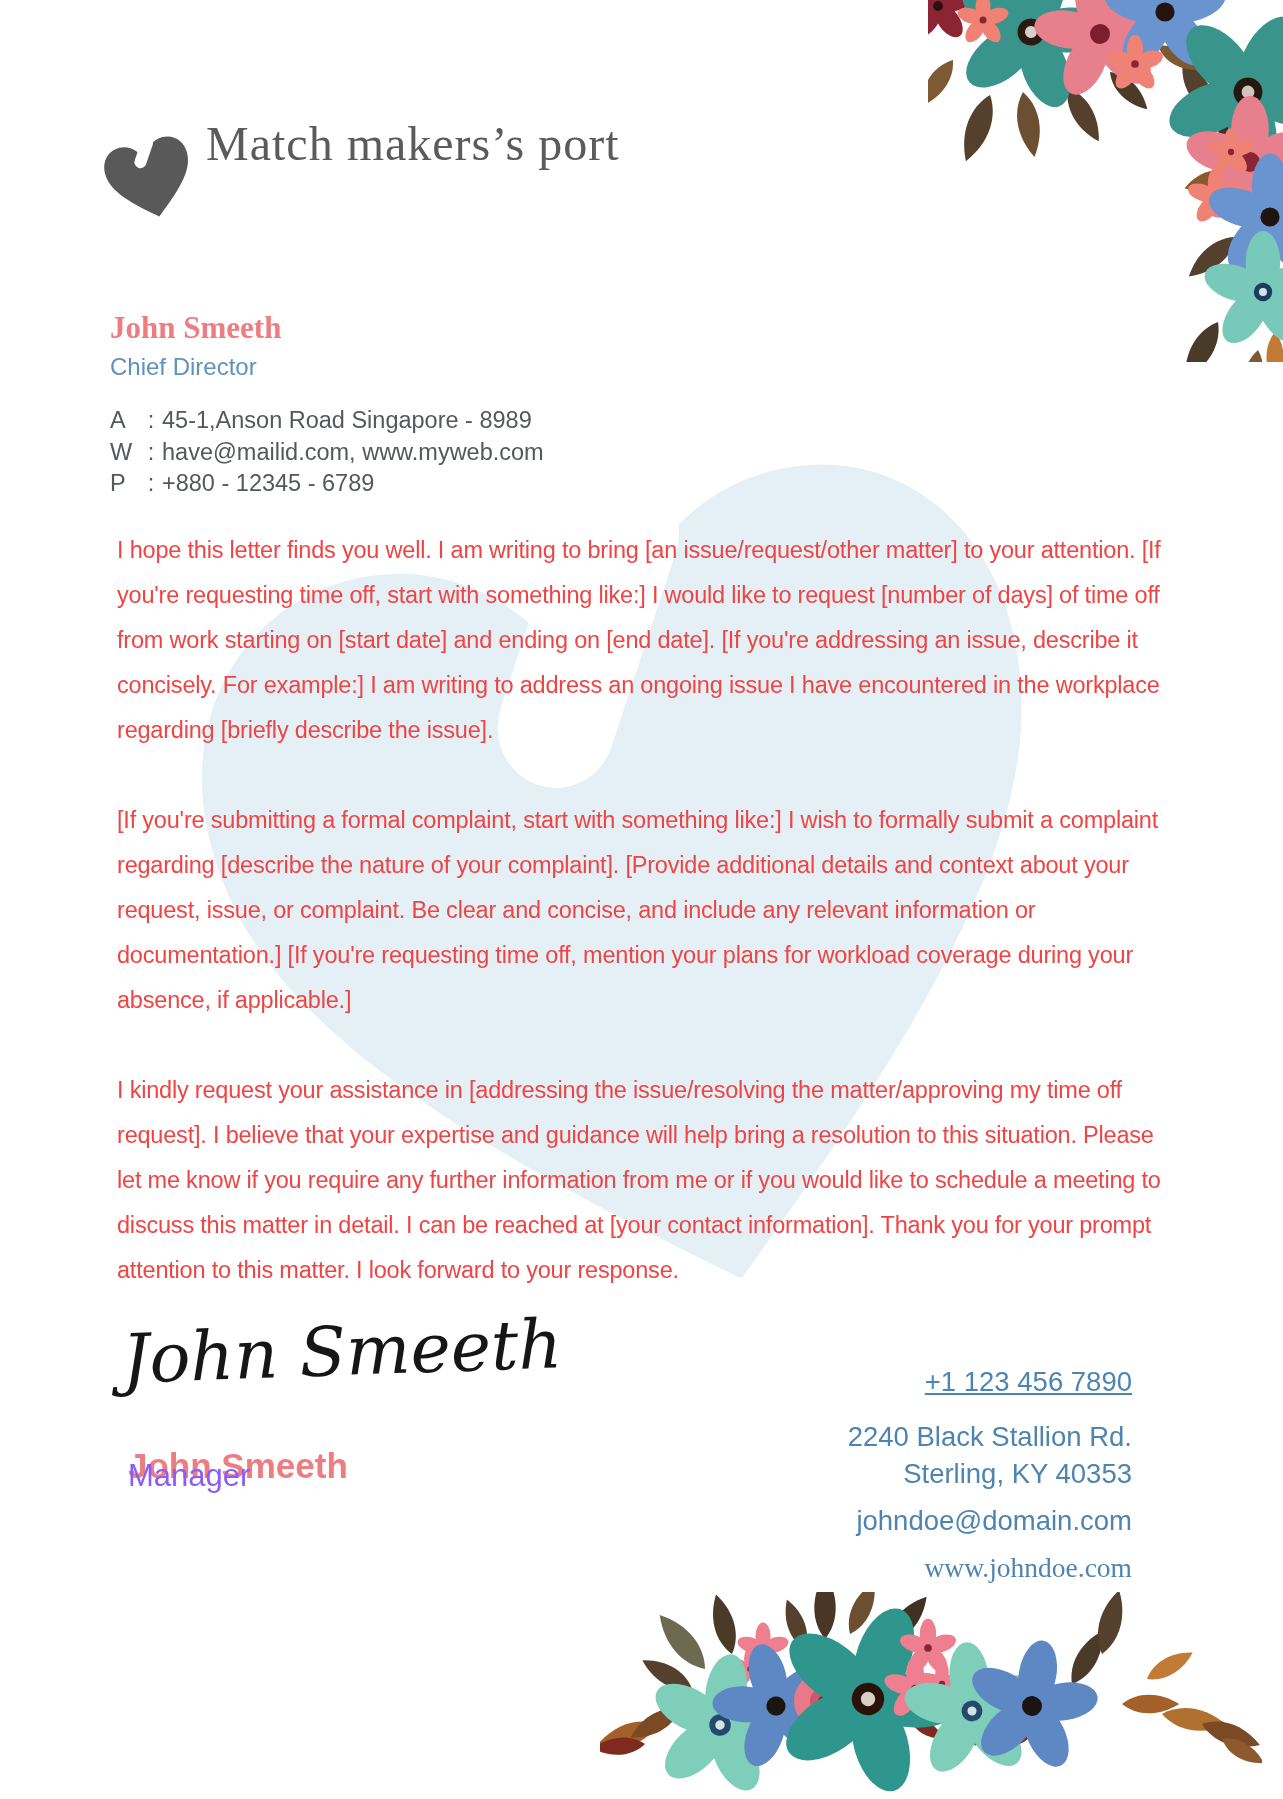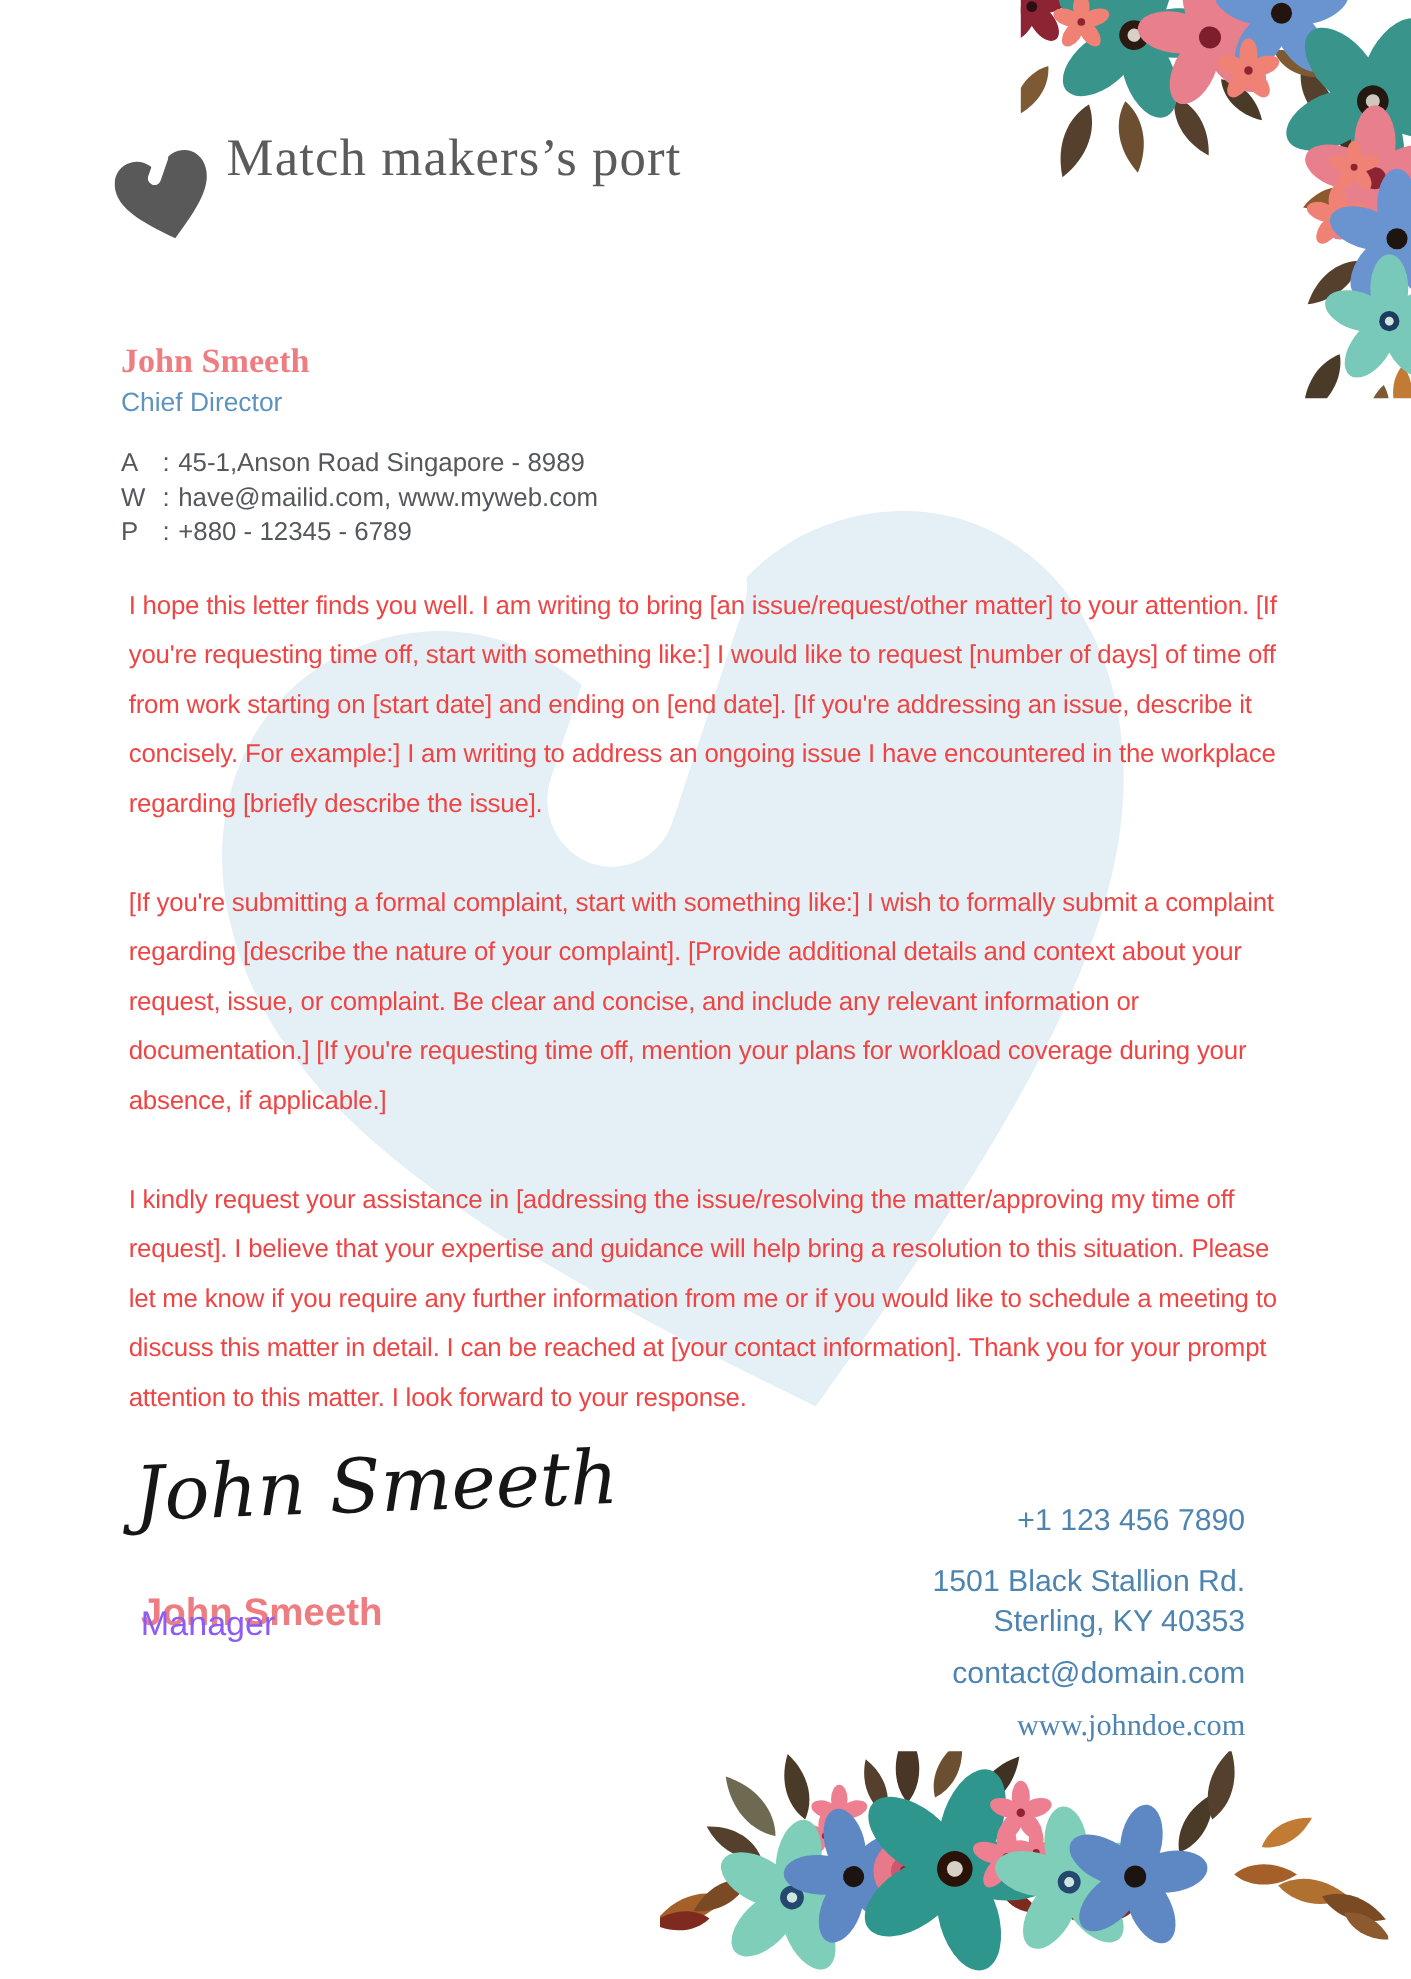--- a/index.html
+++ b/index.html
@@ -30,21 +30,21 @@
   .letter-body p{margin:0 0 45px 0;}
 
   
   .sig-script{position:absolute;left:122px;top:1312px;z-index:1;font-family:"DejaVu Serif",serif;
               font-style:italic;font-size:68px;color:#161616;transform:rotate(-2deg);white-space:nowrap;}
   .signer-name{position:absolute;left:128px;top:1446px;font-size:35px;font-weight:bold;color:#ed7d80;}
   .signer-role{position:absolute;left:128px;top:1458px;font-size:31px;color:#8b5cf6;}
 
   .footer-contact{position:absolute;right:151px;top:1366px;text-align:right;color:#4e84b0;
                   font-size:27.5px;z-index:1;}
-  .fc-phone{margin-bottom:20px;}
+  .fc-phone{margin-bottom:20px;text-decoration:underline;}
   .fc-addr{line-height:37px;}
   .fc-email{margin-top:13px;}
   .fc-web{margin-top:15px;font-family:Liberation Serif, serif;}
 
   
   .floral-tr{position:absolute;right:0;top:0;width:355px;height:362px;}
   .floral-bottom{position:absolute;left:600px;top:1592px;width:662px;height:207px;}
   .defs-svg{position:absolute;width:0;height:0;}
 </style>
 </head>
@@ -172,23 +172,23 @@
     <p>[If you're submitting a formal complaint, start with something like:] I wish to formally submit a complaint regarding [describe the nature of your complaint]. [Provide additional details and context about your request, issue, or complaint. Be clear and concise, and include any relevant information or documentation.] [If you're requesting time off, mention your plans for workload coverage during your absence, if applicable.]</p>
     <p>I kindly request your assistance in [addressing the issue/resolving the matter/approving my time off request]. I believe that your expertise and guidance will help bring a resolution to this situation. Please let me know if you require any further information from me or if you would like to schedule a meeting to discuss this matter in detail. I can be reached at [your contact information]. Thank you for your prompt attention to this matter. I look forward to your response.</p>
   </div>
 
   <div class="sig-script">John Smeeth</div>
   <div class="signer-name">John Smeeth</div>
   <div class="signer-role">Manager</div>
 
   <div class="footer-contact">
     <div class="fc-phone">+1 123 456 7890</div>
-    <div class="fc-addr">1501 Black Stallion Rd.</div>
+    <div class="fc-addr">2240 Black Stallion Rd.</div>
     <div class="fc-addr">Sterling, KY 40353</div>
-    <div class="fc-email">contact@domain.com</div>
+    <div class="fc-email">johndoe@domain.com</div>
     <div class="fc-web">www.johndoe.com</div>
   </div>
 
   <svg class="floral-bottom" viewBox="0 0 662 207">
     <use href="#lf" transform="translate(58,132) rotate(250) scale(1.5)" fill="#a55f28"></use>
     <use href="#lf" transform="translate(45,152) rotate(265) scale(1.2)" fill="#7e2a1e"></use>
     <use href="#lf" transform="translate(80,117) rotate(240) scale(1.3)" fill="#7a4a24"></use>
     <use href="#lf" transform="translate(105,77) rotate(320) scale(1.6)" fill="#6e6a52"></use>
     <use href="#lf" transform="translate(92,97) rotate(300) scale(1.3)" fill="#54402c"></use>
     <use href="#lf" transform="translate(132,62) rotate(345) scale(1.4)" fill="#4a3a28"></use>

